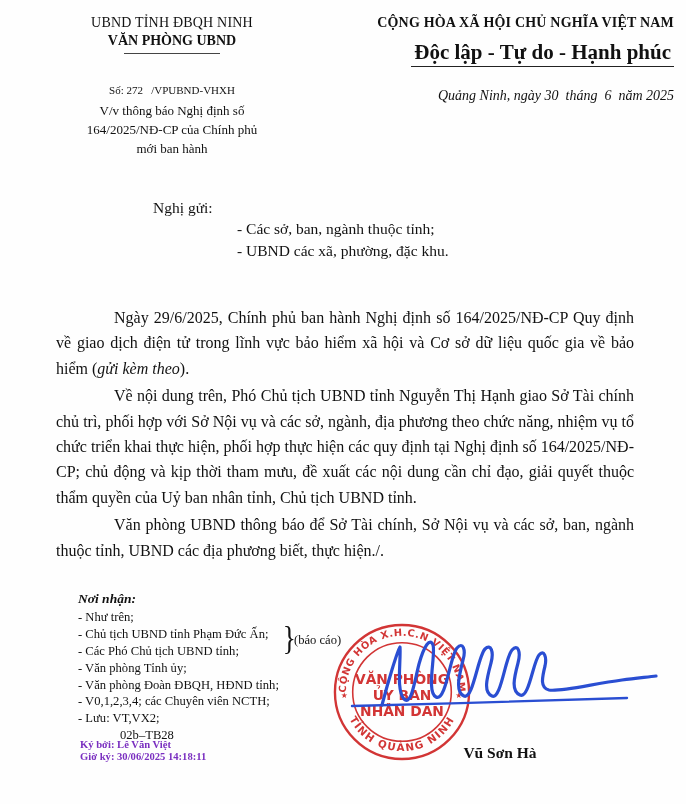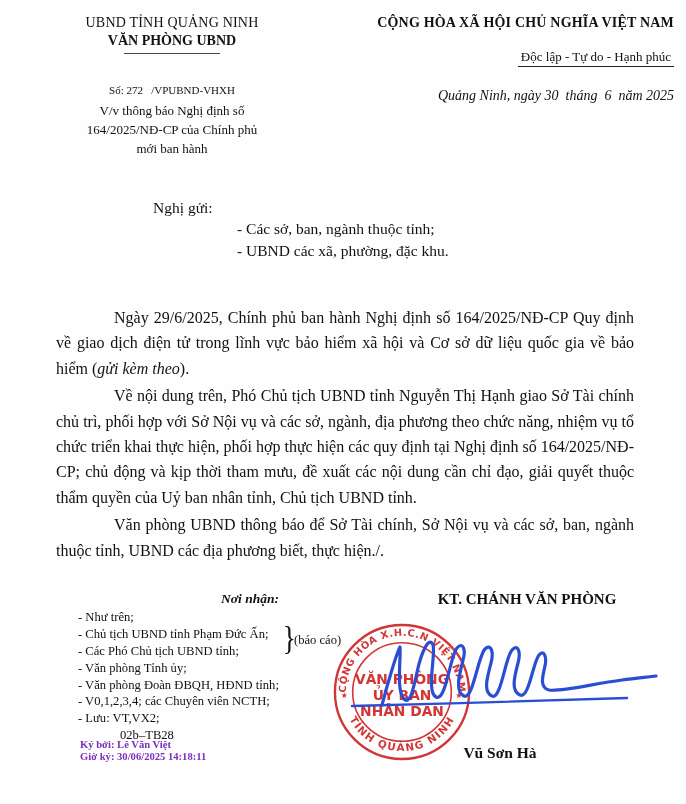--- a/index.html
+++ b/index.html
@@ -11,38 +11,38 @@
   
   .hdr-left { position:absolute; left:36px; top:15px; width:272px; text-align:center; }
   .hdr-left .org-parent { font-size:14px; letter-spacing:.2px; }
   .hdr-left .org { font-size:14px; font-weight:bold; margin-top:2px; }
   .hdr-left .org-underline { width:96px; height:0; border-top:1.4px solid #444; margin:4px auto 0; }
   .hdr-left .doc-number { margin-top:30px; font-size:11px; white-space:pre; }
   .hdr-left .subject { margin-top:5px; font-size:13px; line-height:19px; }
 
   .hdr-right { position:absolute; left:312px; top:15px; width:362px; text-align:right; }
   .hdr-right .motto1 { font-size:14px; font-weight:bold; letter-spacing:.2px; }
-  .hdr-right .motto2 { display:inline-block; font-size:13px; font-weight:normal; margin-top:18px;
+  .hdr-right .motto2 { display:inline-block; font-size:21px; font-weight:bold; margin-top:9px;
                        padding:0 3px 1px; border-bottom:1.5px solid #222; }
   .hdr-right .place-date { margin-top:21px; font-size:14px; font-style:italic; white-space:pre; }
 
   
   .kinhgui-label { position:absolute; left:153px; top:199px; font-size:15.5px; }
   .kinhgui-items { position:absolute; left:237px; top:218px; font-size:15.5px; line-height:21.5px; }
 
   
   .body-text { position:absolute; left:56px; top:305px; width:578px;
                font-size:16px; line-height:25.4px; text-align:justify; }
   .body-text p { margin:0; text-indent:58px; }
   .body-text p + p { margin-top:2px; }
   .body-text .it { font-style:italic; }
 
   
   .noinhan { position:absolute; left:78px; top:591px; font-size:12.6px; line-height:16.9px; }
-  .noinhan .label { font-weight:bold; font-style:italic; font-size:13.5px; margin-bottom:1px;text-align:right; }
+  .noinhan .label { font-weight:bold; font-style:italic; font-size:13.5px; margin-bottom:1px; }
   .noinhan .indent { padding-left:42px; }
   .brace { position:absolute; left:281px; top:619px; font-size:34px; font-weight:300;
            transform:scaleX(.8); color:#111; }
   .baocao { position:absolute; left:294px; top:633px; font-size:12.6px; }
 
   .sign-block { position:absolute; left:372px; top:589px; width:310px; text-align:center;
                 font-size:15px; font-weight:bold; line-height:20px; }
   .signer-name { position:absolute; left:400px; top:744px; width:200px; text-align:center;
                  font-size:15.5px; font-weight:bold; }
 
@@ -60,21 +60,21 @@
               stroke-linecap:round; stroke-linejoin:round; }
   .sig-line { fill:none; stroke:var(--signature-blue, #2a4ed2); stroke-width:2.4;
               stroke-linecap:round; }
 </style>
 </head>
 <body>
 
 <div class="page">
 
   <div class="hdr-left">
-    <div class="org-parent">UBND TỈNH QUẢNG NINH</div>
+    <div class="org-parent">UBND TỈNH ĐBQH NINH</div>
     <div class="org">VĂN PHÒNG UBND</div>
     <div class="org-underline"></div>
     <div class="doc-number">Số: 272   /VPUBND-VHXH</div>
     <div class="subject">
       <div>V/v thông báo Nghị định số</div>
       <div>164/2025/NĐ-CP của Chính phủ</div>
       <div>mới ban hành</div>
     </div>
   </div>
 
@@ -109,21 +109,20 @@
   </div>
   <div class="brace">}</div>
   <div class="baocao">(báo cáo)</div>
 
   <div class="ky-boi">
     <div>Ký bởi: Lê Văn Việt</div>
     <div>Giờ ký: 30/06/2025 14:18:11</div>
   </div>
 
   <div class="sign-block">
-    <div>KT. CHÁNH VĂN PHÒNG</div>
   </div>
   <div class="signer-name">Vũ Sơn Hà</div>
 
   <svg class="seal-svg" viewBox="0 0 144 144">
     <circle class="seal-ring" cx="72" cy="72" r="68" stroke-width="2.4"></circle>
     <circle class="seal-ring" cx="72" cy="72" r="50" stroke-width="1.6"></circle>
     <defs>
       <path id="arcTop" d="M 15,72 A 57,57 0 1 1 129,72"></path>
       <path id="arcBottom" d="M 12,72 A 60,60 0 0 0 132,72"></path>
     </defs>

